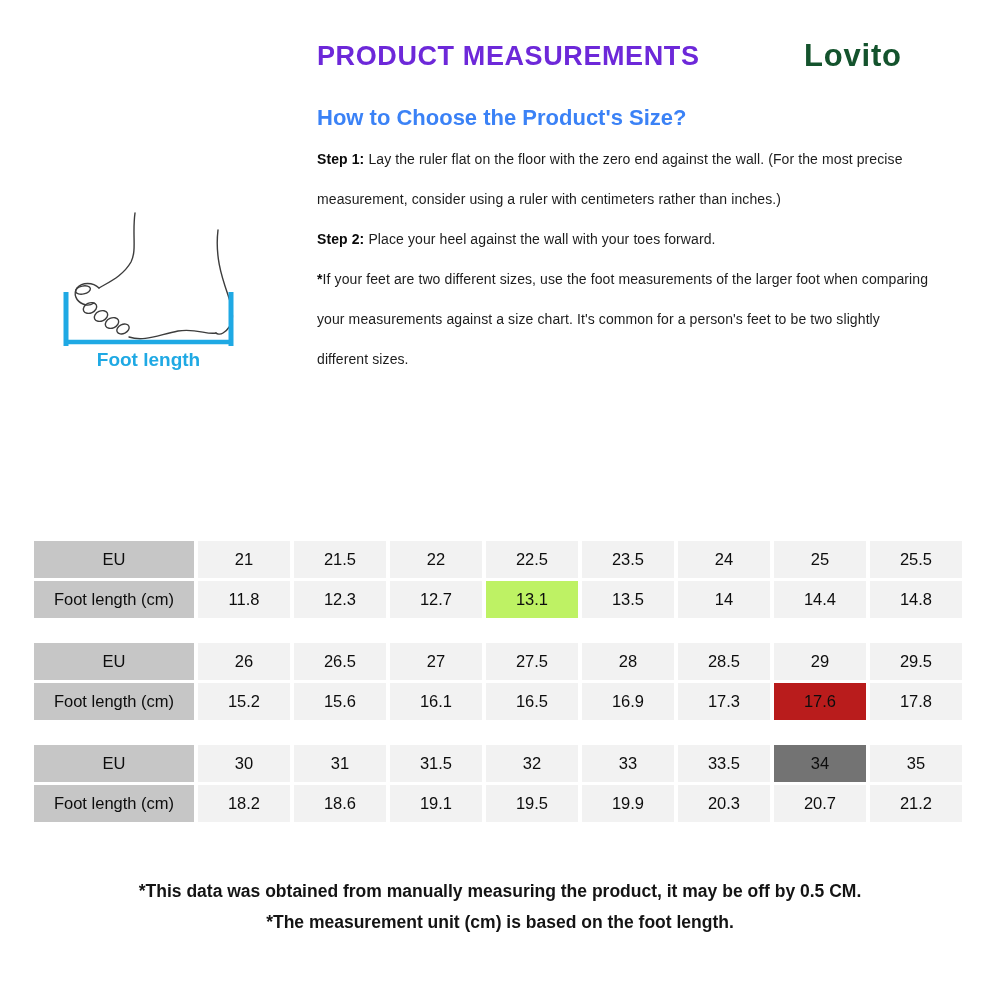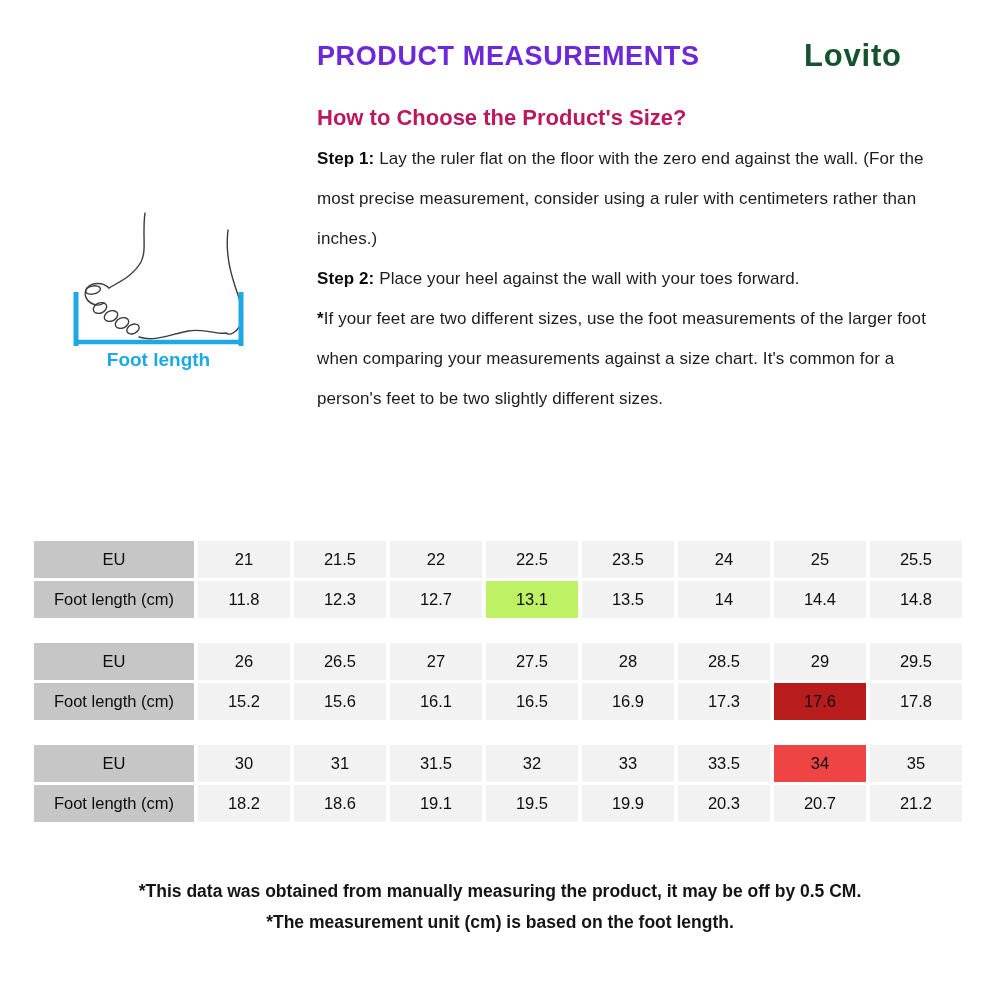--- a/index.html
+++ b/index.html
@@ -20,33 +20,33 @@
   }
   .brand-logo {
     position: absolute; left: 804px; top: 38px;
     font-size: 31px; font-weight: 800; letter-spacing: 0.8px;
     color: #14532d;
     text-align: right;
   }
 
   .howto-heading {
     position: absolute; left: 317px; top: 105px;
-    font-size: 22px; font-weight: 800; color: #be185d;
+    font-size: 22px; font-weight: 800; color: #3b82f6;
   }
 
   .steps {
     position: absolute; left: 317px; top: 139px; width: 614px;
-    font-size: 17px; line-height: 40px; color: #1c1c1c;
+    font-size: 14px; line-height: 40px; color: #1c1c1c;
     letter-spacing: 0.1px;
   }
   .steps p { margin: 0; }
   .steps strong { font-weight: 800; color: #0a0a0a; }
 
   .figure {
-    position: absolute; left: 56px; top: 200px; width: 205px; height: 185px;
+    position: absolute; left: 46px; top: 200px; width: 205px; height: 185px;
   }
   .figure svg { position: absolute; left: 0; top: 0; }
   .figure .caption {
     position: absolute; left: 0; top: 149px; width: 100%;
     text-align: center; font-size: 19px; font-weight: 700;
   }
 
   .tables { position: absolute; left: 30px; top: 538px; }
   table.size-table {
     border-collapse: separate; border-spacing: 4px 3px;
@@ -162,21 +162,21 @@
   <table class="size-table">
     <tbody>
         <tr>
       <td class="hd" style="background:#C6C6C6">EU</td>
       <td style="background:#F2F2F2">30</td>
       <td style="background:#F2F2F2">31</td>
       <td style="background:#F2F2F2">31.5</td>
       <td style="background:#F2F2F2">32</td>
       <td style="background:#F2F2F2">33</td>
       <td style="background:#F2F2F2">33.5</td>
-      <td style="background:#ef4444">34</td>
+      <td style="background:#737373">34</td>
       <td style="background:#F2F2F2">35</td>
     </tr>
     <tr>
       <td class="hd" style="background:#C6C6C6">Foot length (cm)</td>
       <td style="background:#F2F2F2">18.2</td>
       <td style="background:#F2F2F2">18.6</td>
       <td style="background:#F2F2F2">19.1</td>
       <td style="background:#F2F2F2">19.5</td>
       <td style="background:#F2F2F2">19.9</td>
       <td style="background:#F2F2F2">20.3</td>

